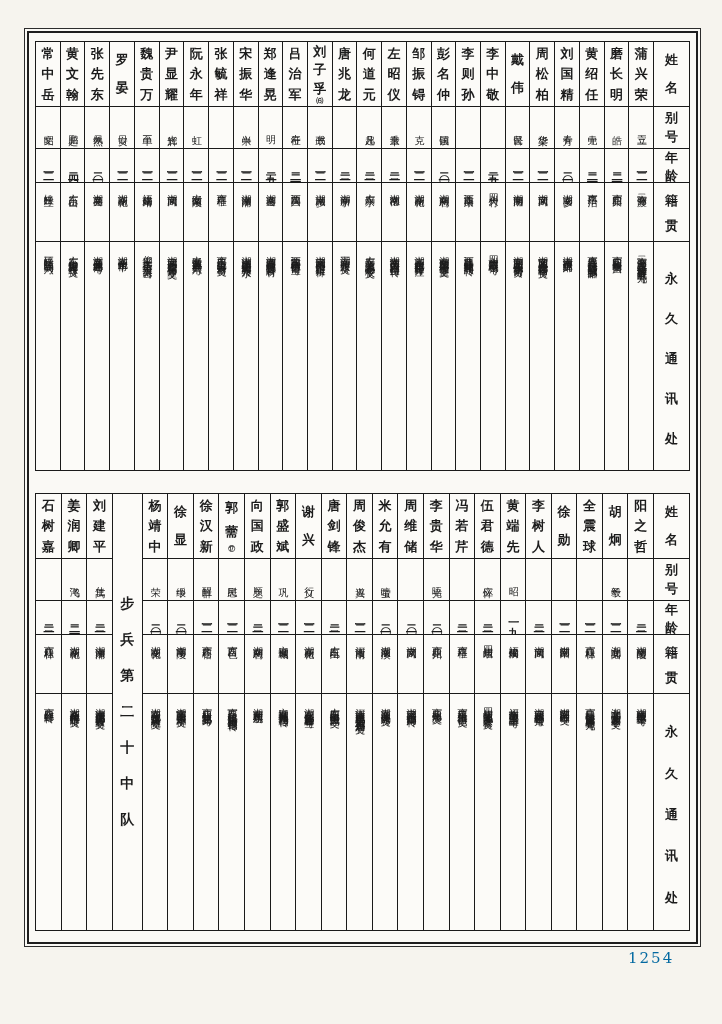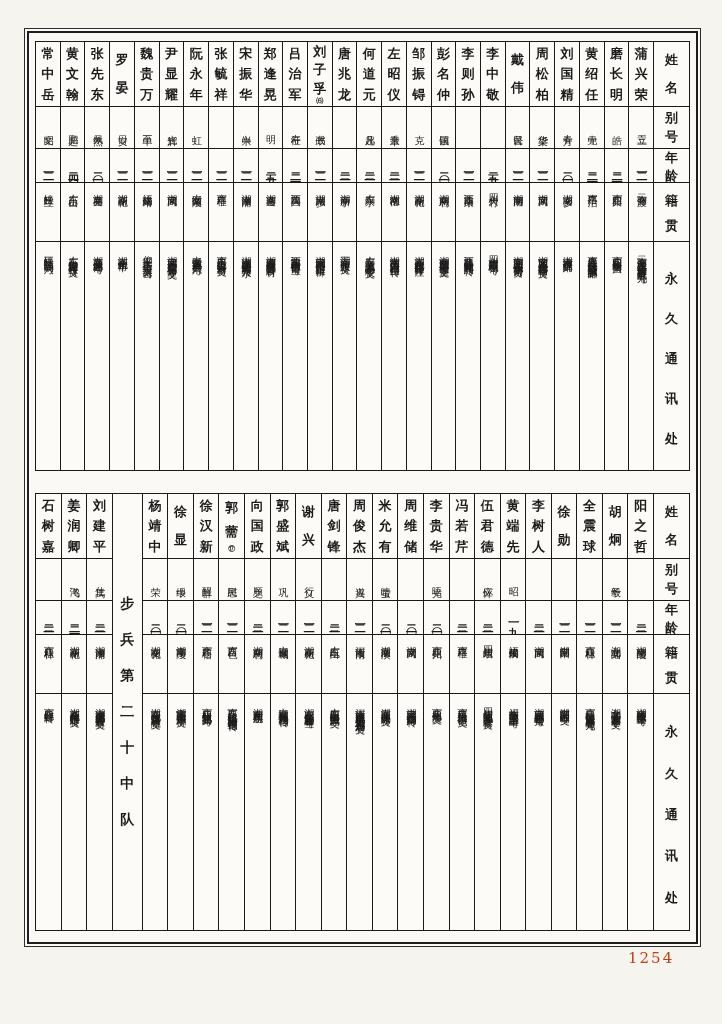--- a/index.html
+++ b/index.html
@@ -63,21 +63,21 @@
     justify-content: space-evenly; align-items: center;
     height: 100%; width: 100%;
   }
   .name-wrap { font-weight: 700; font-size: 13px; }
   .hdr-label { font-weight: 700; font-size: 13px; }
   .note-mark { font-size: 7px; color: #3a3a3a; line-height: 1; }
   .unit-label { height: 270px; width: auto; font-size: 14px; font-weight: 700; }
   .page-number {
     position: absolute; left: 628px; top: 949px;
     font-family: "DejaVu Serif", "Liberation Serif", serif;
-    font-size: 15px; letter-spacing: 2px; color: #c2410c;
+    font-size: 15px; letter-spacing: 2px; color: #0369a1;
   }
 </style>
 </head>
 <body>
 
 <div class="page">
   <div class="frame">
     <div class="frame-inner">
 
       <div class="rtable" id="table-0">

